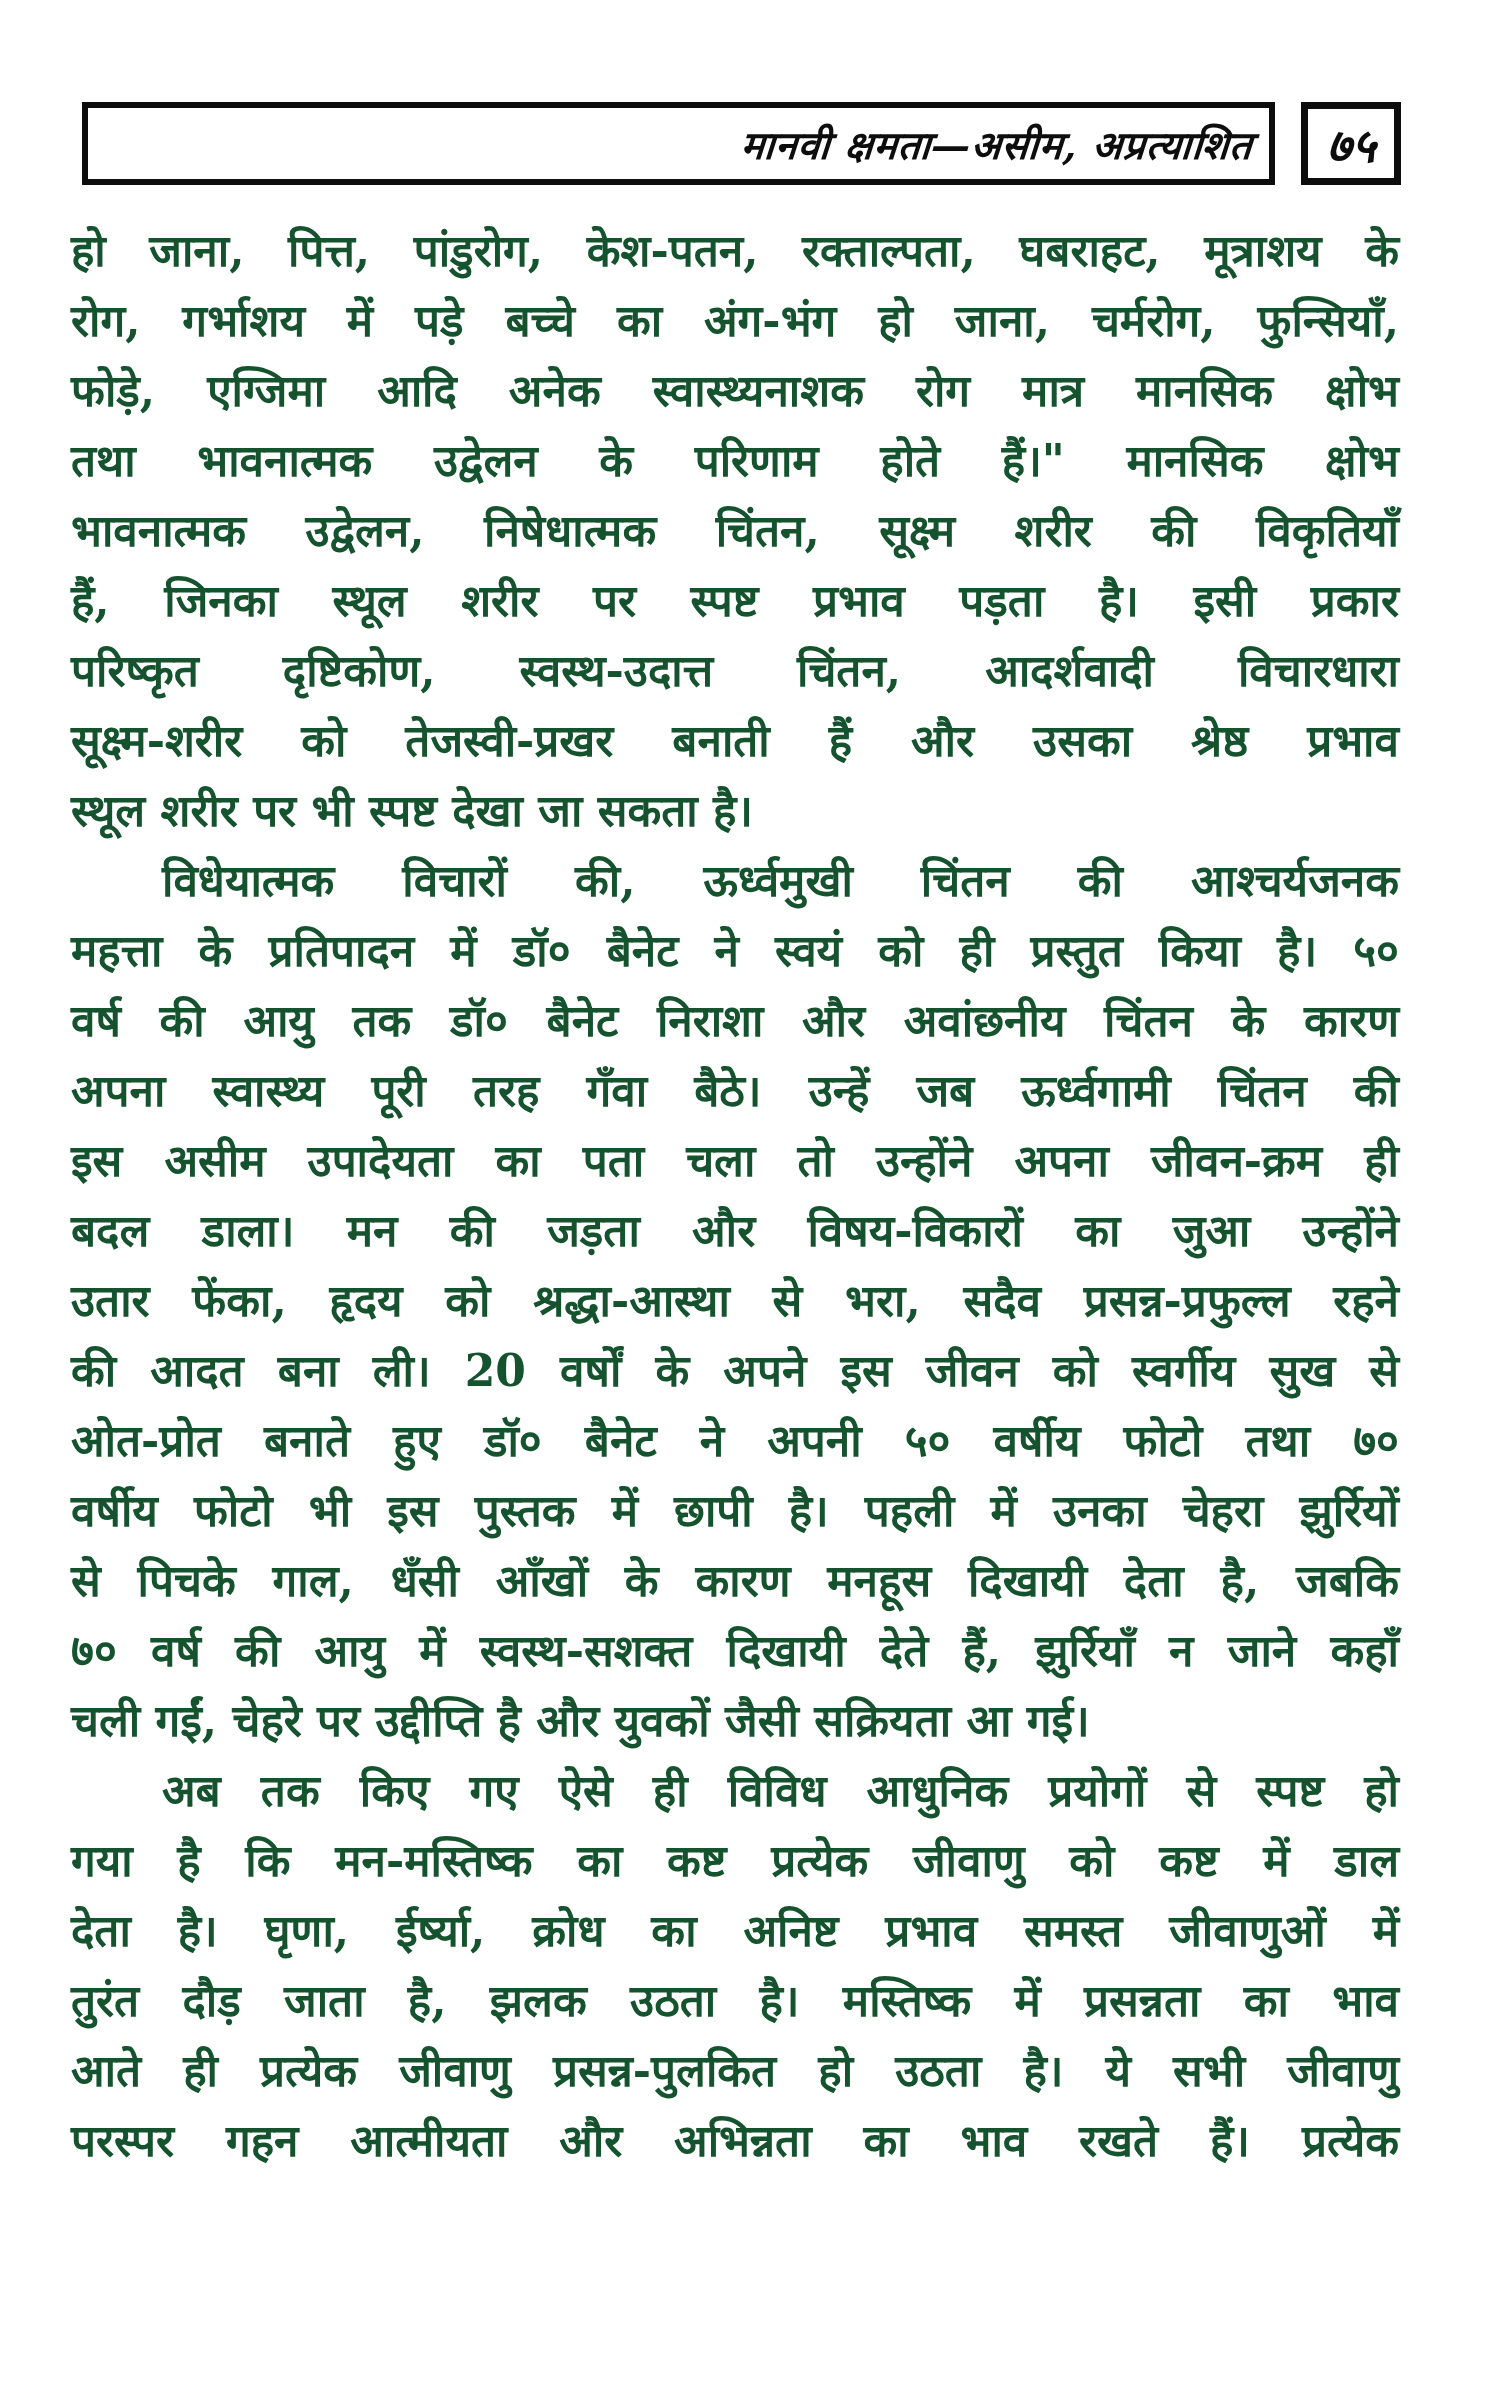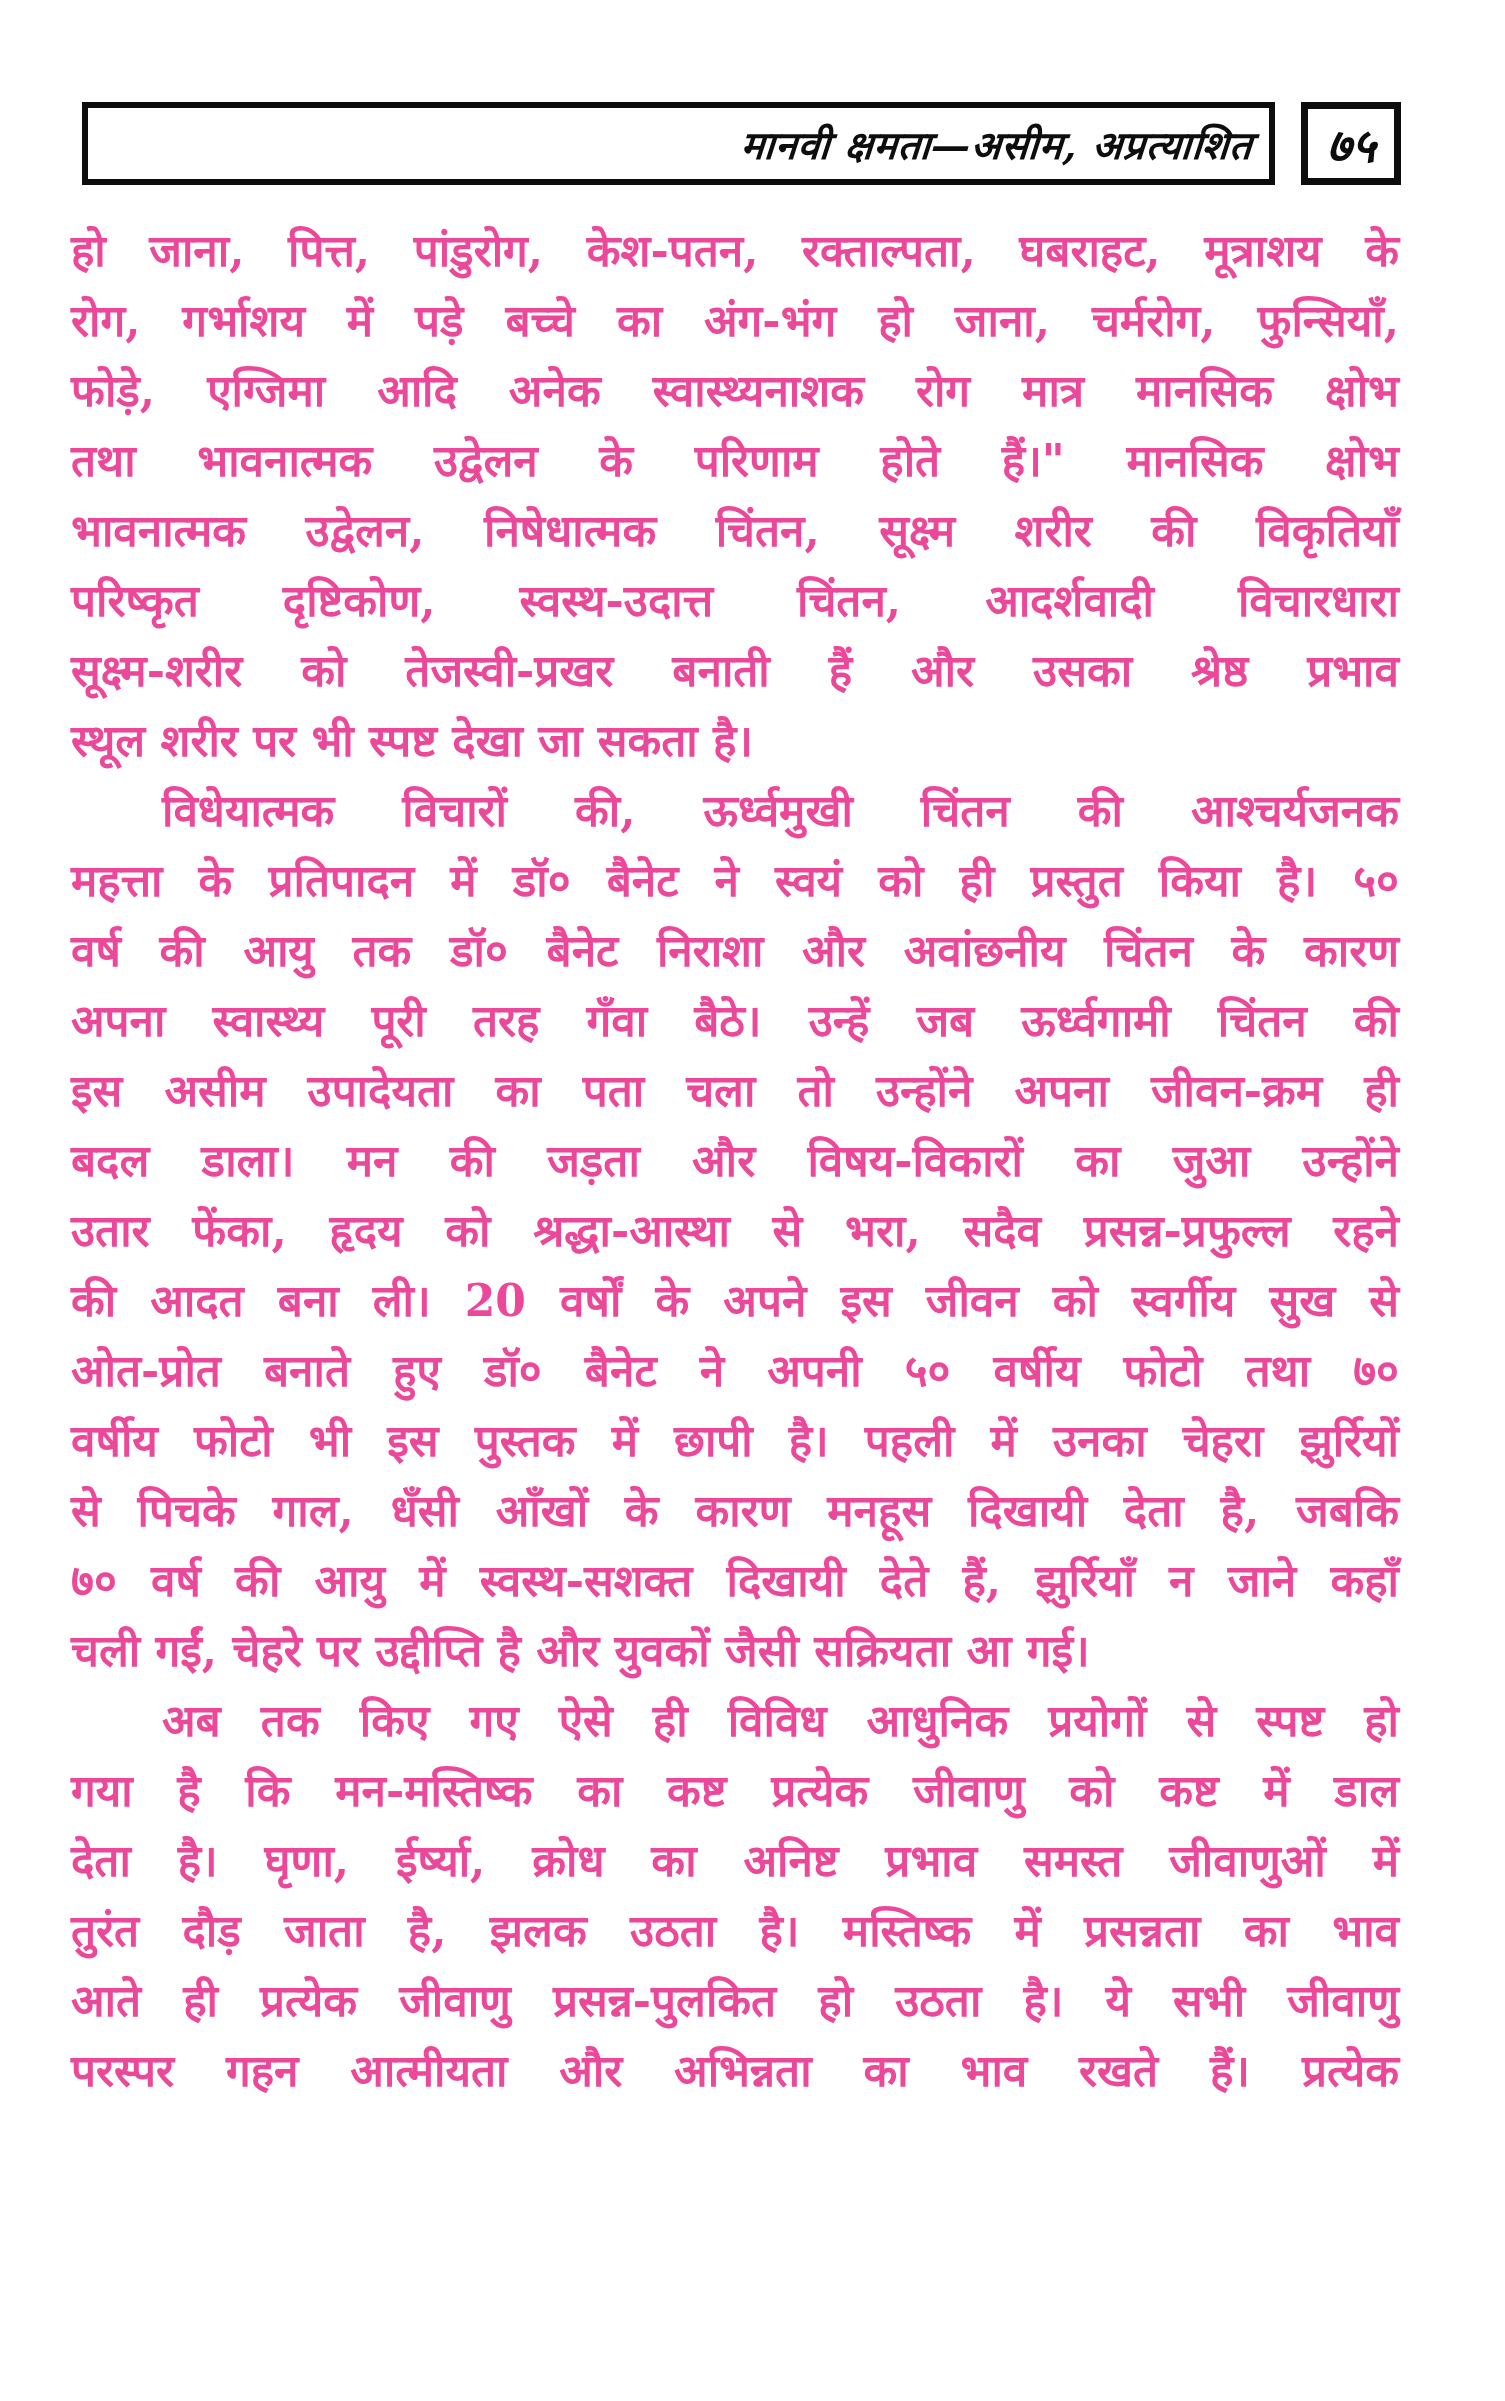--- a/index.html
+++ b/index.html
@@ -72,21 +72,21 @@
     width: 1328px;
   }
   .line {
     font-weight: 700;
     font-size: 44px;
     line-height: 70px;
     height: 70px;
     white-space: nowrap;
     text-align: justify;
     text-align-last: justify;
-    color: #ec4899;
+    color: #14532d;
   }
   .line.indent {
     padding-left: 91px;
   }
   .line.para-end {
     text-align: center;
     text-align-last: left;
   }
 </style>
 </head>
@@ -102,20 +102,21 @@
       <span class="page-num-text">७५</span>
     </div>
   </div>
 
   <div class="content">
     <div class="line">हो जाना, पित्त, पांडुरोग, केश-पतन, रक्ताल्पता, घबराहट, मूत्राशय के</div>
     <div class="line">रोग, गर्भाशय में पड़े बच्चे का अंग-भंग हो जाना, चर्मरोग, फुन्सियाँ,</div>
     <div class="line">फोड़े, एग्जिमा आदि अनेक स्वास्थ्यनाशक रोग मात्र मानसिक क्षोभ</div>
     <div class="line">तथा भावनात्मक उद्वेलन के परिणाम होते हैं।" मानसिक क्षोभ</div>
     <div class="line">भावनात्मक उद्वेलन, निषेधात्मक चिंतन, सूक्ष्म शरीर की विकृतियाँ</div>
+    <div class="line">हैं, जिनका स्थूल शरीर पर स्पष्ट प्रभाव पड़ता है। इसी प्रकार</div>
     <div class="line">परिष्कृत दृष्टिकोण, स्वस्थ-उदात्त चिंतन, आदर्शवादी विचारधारा</div>
     <div class="line">सूक्ष्म-शरीर को तेजस्वी-प्रखर बनाती हैं और उसका श्रेष्ठ प्रभाव</div>
     <div class="line para-end">स्थूल शरीर पर भी स्पष्ट देखा जा सकता है।</div>
     <div class="line indent">विधेयात्मक विचारों की, ऊर्ध्वमुखी चिंतन की आश्चर्यजनक</div>
     <div class="line">महत्ता के प्रतिपादन में डॉ० बैनेट ने स्वयं को ही प्रस्तुत किया है। ५०</div>
     <div class="line">वर्ष की आयु तक डॉ० बैनेट निराशा और अवांछनीय चिंतन के कारण</div>
     <div class="line">अपना स्वास्थ्य पूरी तरह गँवा बैठे। उन्हें जब ऊर्ध्वगामी चिंतन की</div>
     <div class="line">इस असीम उपादेयता का पता चला तो उन्होंने अपना जीवन-क्रम ही</div>
     <div class="line">बदल डाला। मन की जड़ता और विषय-विकारों का जुआ उन्होंने</div>
     <div class="line">उतार फेंका, हृदय को श्रद्धा-आस्था से भरा, सदैव प्रसन्न-प्रफुल्ल रहने</div>

